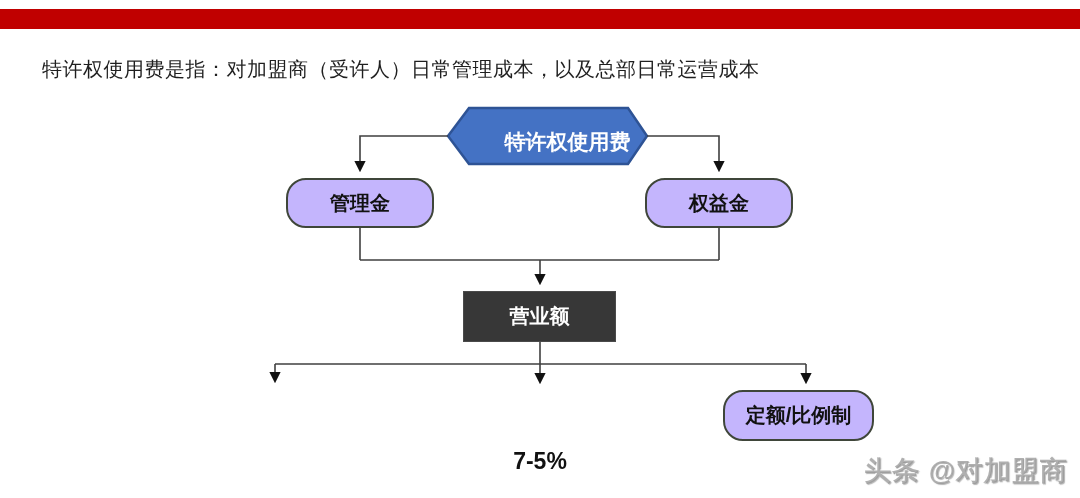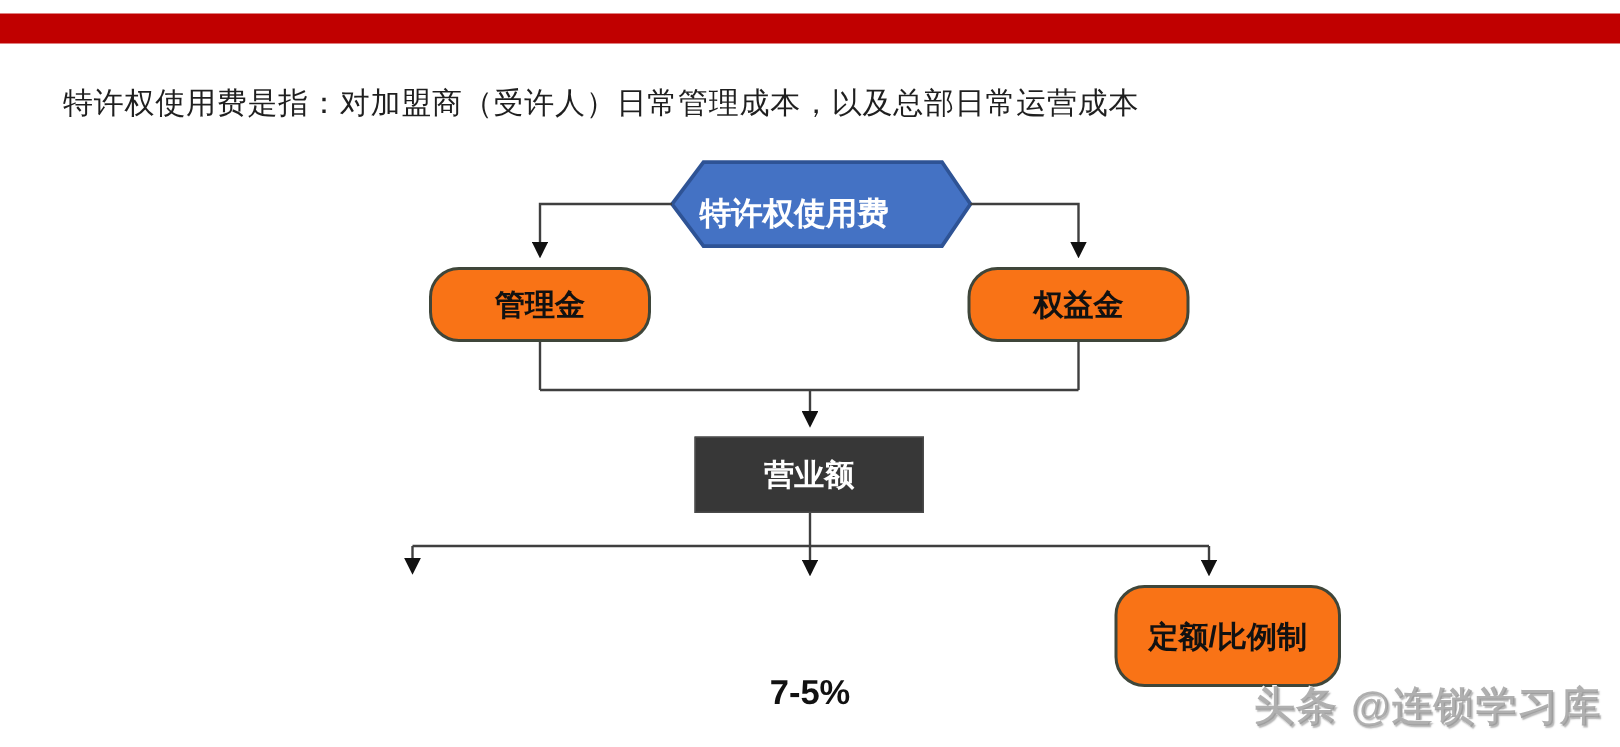--- a/index.html
+++ b/index.html
@@ -20,37 +20,37 @@
   }
 
   .connector-layer { position: absolute; left: 0; top: 0; width: 1080px; height: 498px; }
   .connector { stroke: #3f3f3f; stroke-width: 1.6; fill: none; }
 
   .node {
     position: absolute; display: flex; align-items: center; justify-content: center;
     font-weight: bold; font-size: 20px; color: #111111; text-align: center;
   }
   .green-box {
-    background: #f97316; border: 2px solid #3f463a; border-radius: 20px;
+    background: #c4b5fd; border: 2px solid #3f463a; border-radius: 20px;
   }
   .dark-box {
     background: #373737; border: 1px solid #4a4a4a; color: #ffffff;
   }
   .hex-label {
-    position: absolute; left: 430px; top: 108px; width: 199px; height: 68px;
+    position: absolute; left: 468px; top: 108px; width: 199px; height: 68px;
     display: flex; align-items: center; justify-content: center;
     color: #ffffff; font-weight: bold; font-size: 21px;
   }
 
   .box-manage  { left: 286px; top: 178px; width: 148px; height: 50px; }
   .box-equity  { left: 645px; top: 178px; width: 148px; height: 50px; }
   .box-revenue { left: 463px; top: 291px; width: 153px; height: 51px; }
   .box-fixed   { left: 201px; top: 389px; width: 148px; height: 51px; }
   .box-ratio   { left: 464px; top: 390px; width: 152px; height: 52px; }
-  .box-mixed   { left: 743px; top: 390px; width: 151px; height: 68px; }
+  .box-mixed   { left: 723px; top: 390px; width: 151px; height: 51px; }
 
   .annotation {
     position: absolute; left: 464px; top: 448px; width: 152px;
     text-align: center; font-size: 23px; font-weight: bold; color: #111111;
   }
 
   .watermark {
     position: absolute; right: 12px; top: 453px; width: 400px;
     text-align: right; font-size: 27px; font-weight: bold;
     color: rgba(150,150,150,0.75);
@@ -99,15 +99,15 @@
   <div class="node green-box box-equity">权益金</div>
 
   <div class="node dark-box box-revenue">营业额</div>
 
 
 
   <div class="node green-box box-mixed">定额/比例制</div>
 
   <div class="annotation">7-5%</div>
 
-  <div class="watermark">头条 @连锁学习库</div>
+  <div class="watermark">头条 @对加盟商</div>
 
 </div>
 
 </body></html>

